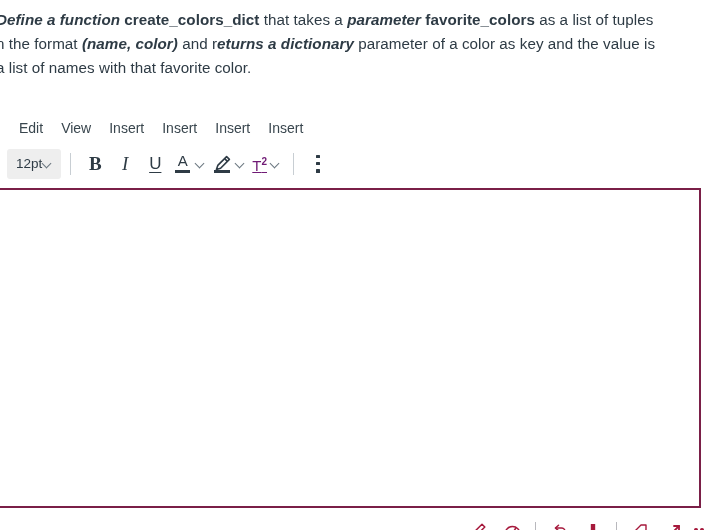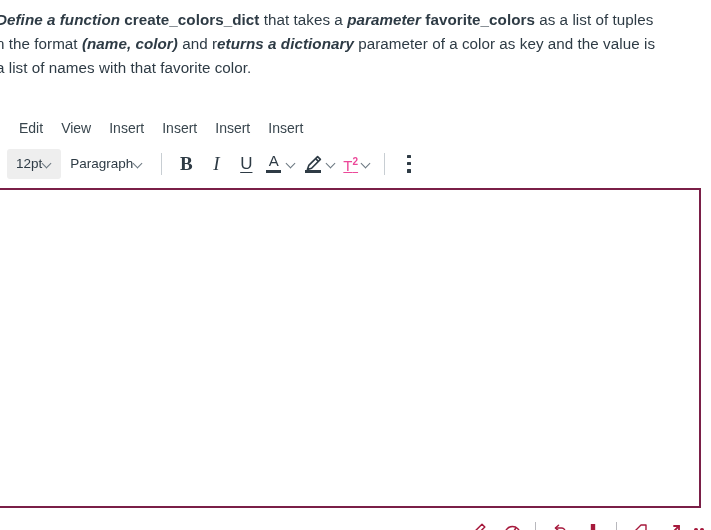--- a/index.html
+++ b/index.html
@@ -152,21 +152,21 @@
   .ic-pen {
     width: 20px; height: 20px; position: relative;
   }
   .ic-pen .bar {
     position: absolute; left: 2px; bottom: 1px;
     width: 16px; height: 3px; background: #2e3b45;
   }
 
   
   .ic-sup {
-    font-size: 15px; line-height: 18px; color: #ec4899;
+    font-size: 15px; line-height: 18px; color: #701a75;
     white-space: nowrap;
     text-decoration: underline;
   }
   .ic-sup sup { font-size: 10px; font-weight: bold; }
 
   
   .ic-kebab {
     width: 4px; height: 18px;
     display: flex; flex-direction: column;
     justify-content: space-between; align-items: center;
@@ -259,24 +259,20 @@
     <div class="menu-item">Insert</div>
   </div>
 
   <div class="toolbar">
 
     <div class="tb-select active">
       <span>12pt</span>
       <span class="chev"></span>
     </div>
 
-    <div class="tb-select">
-      <span>Paragraph</span>
-      <span class="chev"></span>
-    </div>
 
     <div class="tb-sep"></div>
 
     <div class="tb-btn">
       <span class="glyph-b">B</span>
     </div>
 
     <div class="tb-btn">
       <span class="glyph-i">I</span>
     </div>

